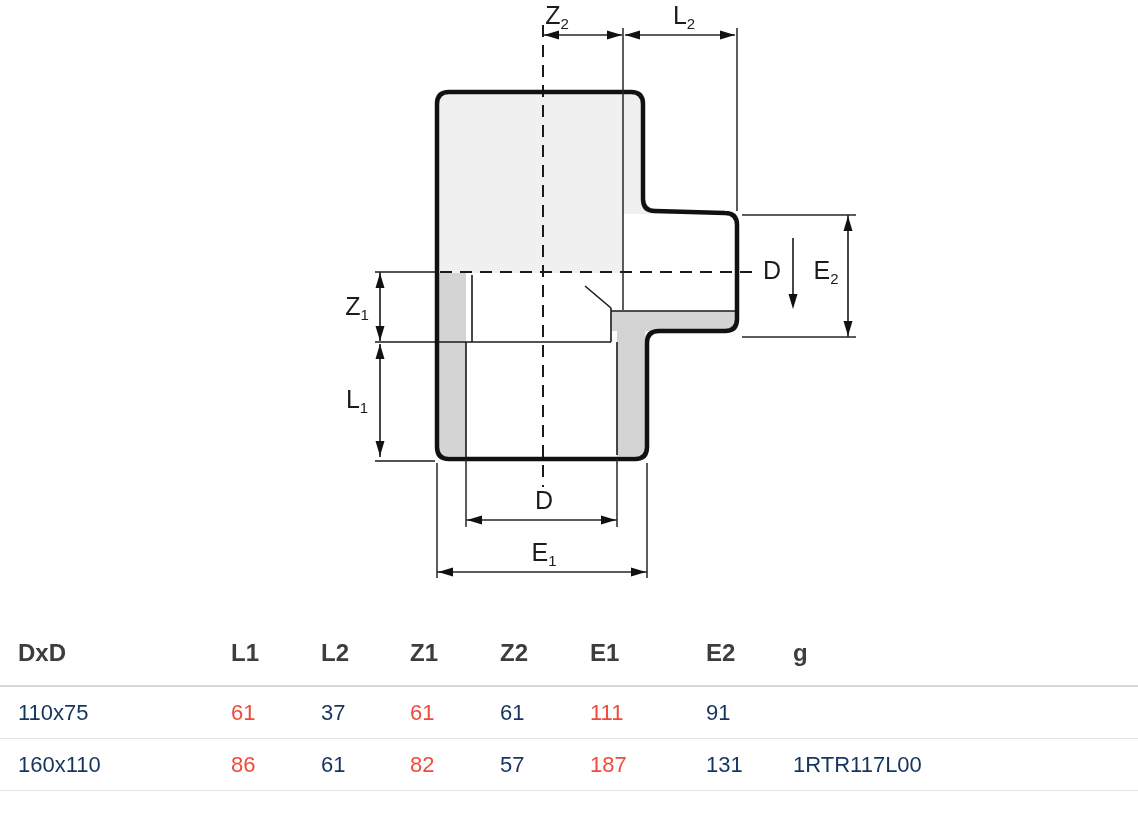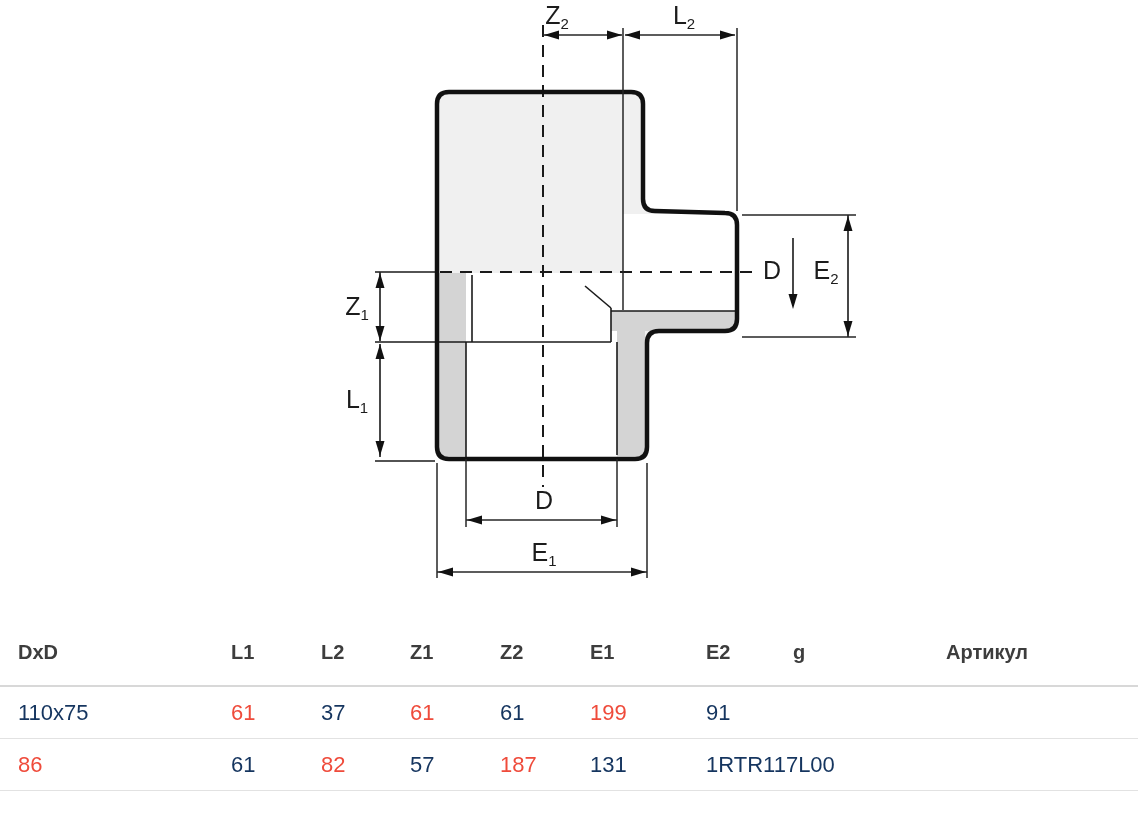--- a/index.html
+++ b/index.html
@@ -39,21 +39,21 @@
     display: grid;
     grid-template-columns: 213px 90px 89px 90px 90px 116px 87px 153px 210px;
     align-items: center;
   }
   .t-head {
     height: 67px;
     border-bottom: 2px solid #d8d8d8;
   }
   .t-head .cell {
     font-weight: bold;
-    font-size: 20px;
+    font-size: 24px;
     color: #3d3d3d;
   }
   .t-body-row {
     height: 52px;
     border-bottom: 1px solid #e2e2e2;
   }
   .t-body-row .cell {
     font-size: 22px;
     color: #15355f;
   }
@@ -158,34 +158,34 @@
 
     <div class="t-row t-head">
       <div class="cell">DxD</div>
       <div class="cell">L1</div>
       <div class="cell">L2</div>
       <div class="cell">Z1</div>
       <div class="cell">Z2</div>
       <div class="cell">E1</div>
       <div class="cell">E2</div>
       <div class="cell">g</div>
-      <div class="cell">Артикул</div>
     </div>
 
     <div class="t-row t-body-row">
       <div class="cell">110x75</div>
       <div class="cell accent">61</div>
       <div class="cell">37</div>
       <div class="cell accent">61</div>
       <div class="cell">61</div>
-      <div class="cell accent">199</div>
+      <div class="cell accent">111</div>
       <div class="cell">91</div>
     </div>
 
     <div class="t-row t-body-row">
+      <div class="cell">160x110</div>
       <div class="cell accent">86</div>
       <div class="cell">61</div>
       <div class="cell accent">82</div>
       <div class="cell">57</div>
       <div class="cell accent">187</div>
       <div class="cell">131</div>
       <div class="cell">1RTR117L00</div>
     </div>
 
   </div>

